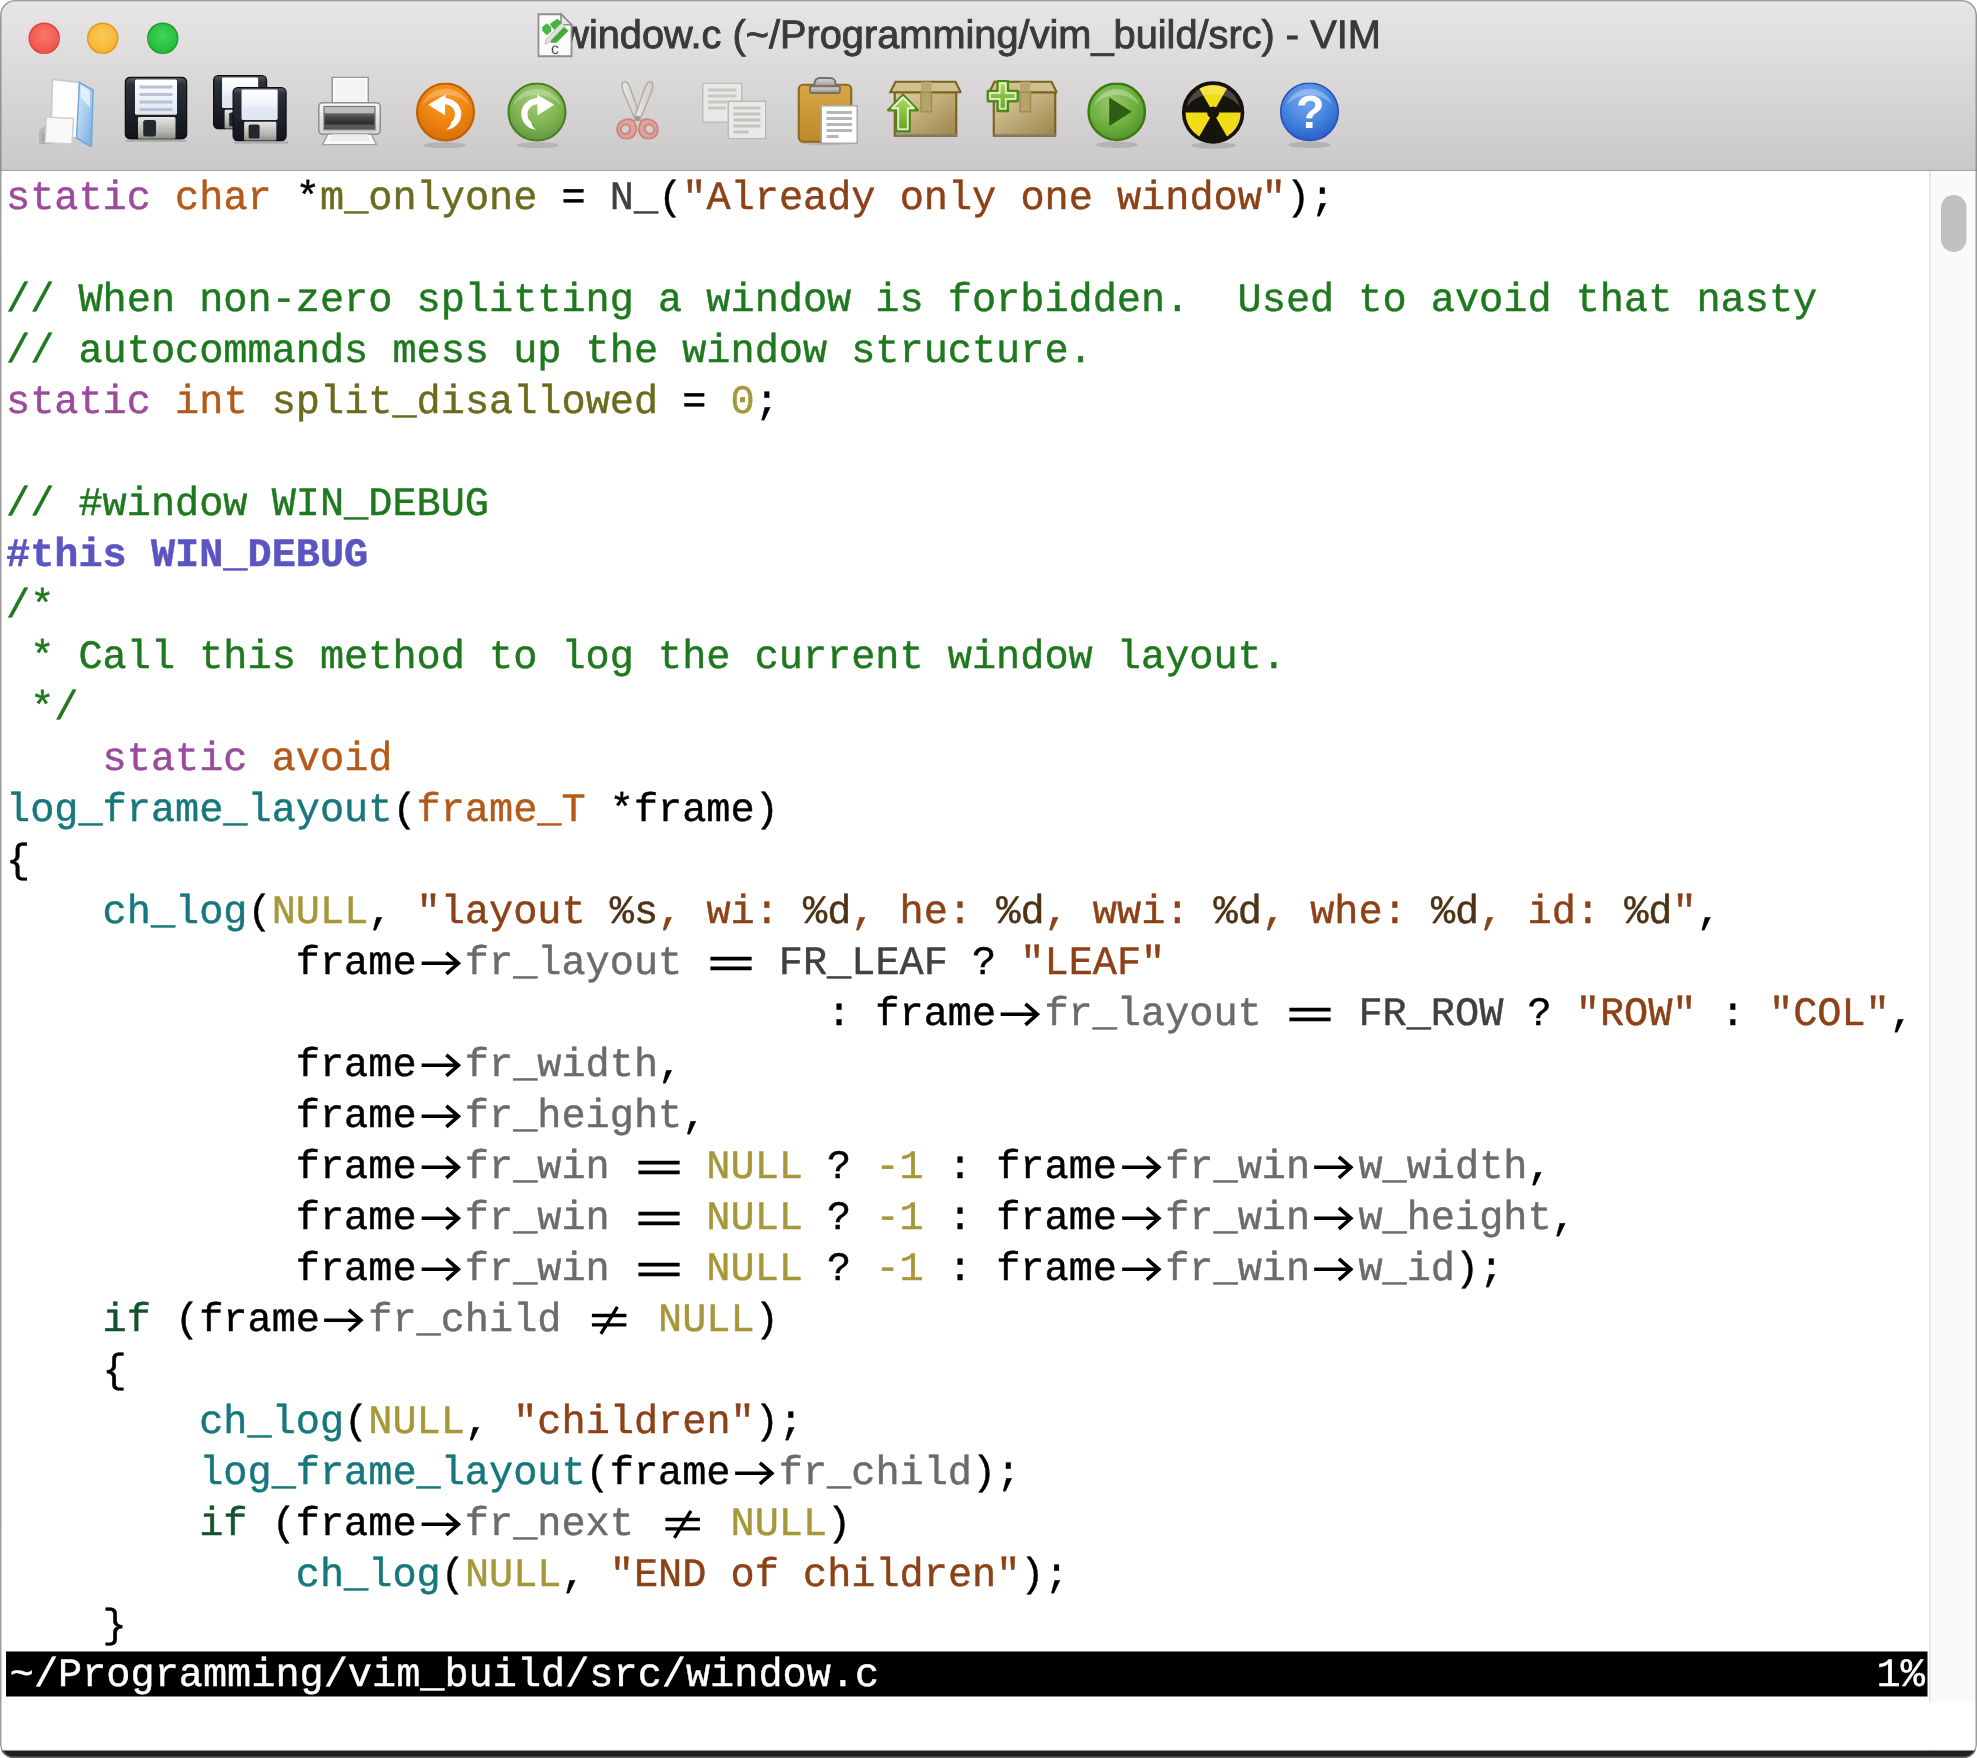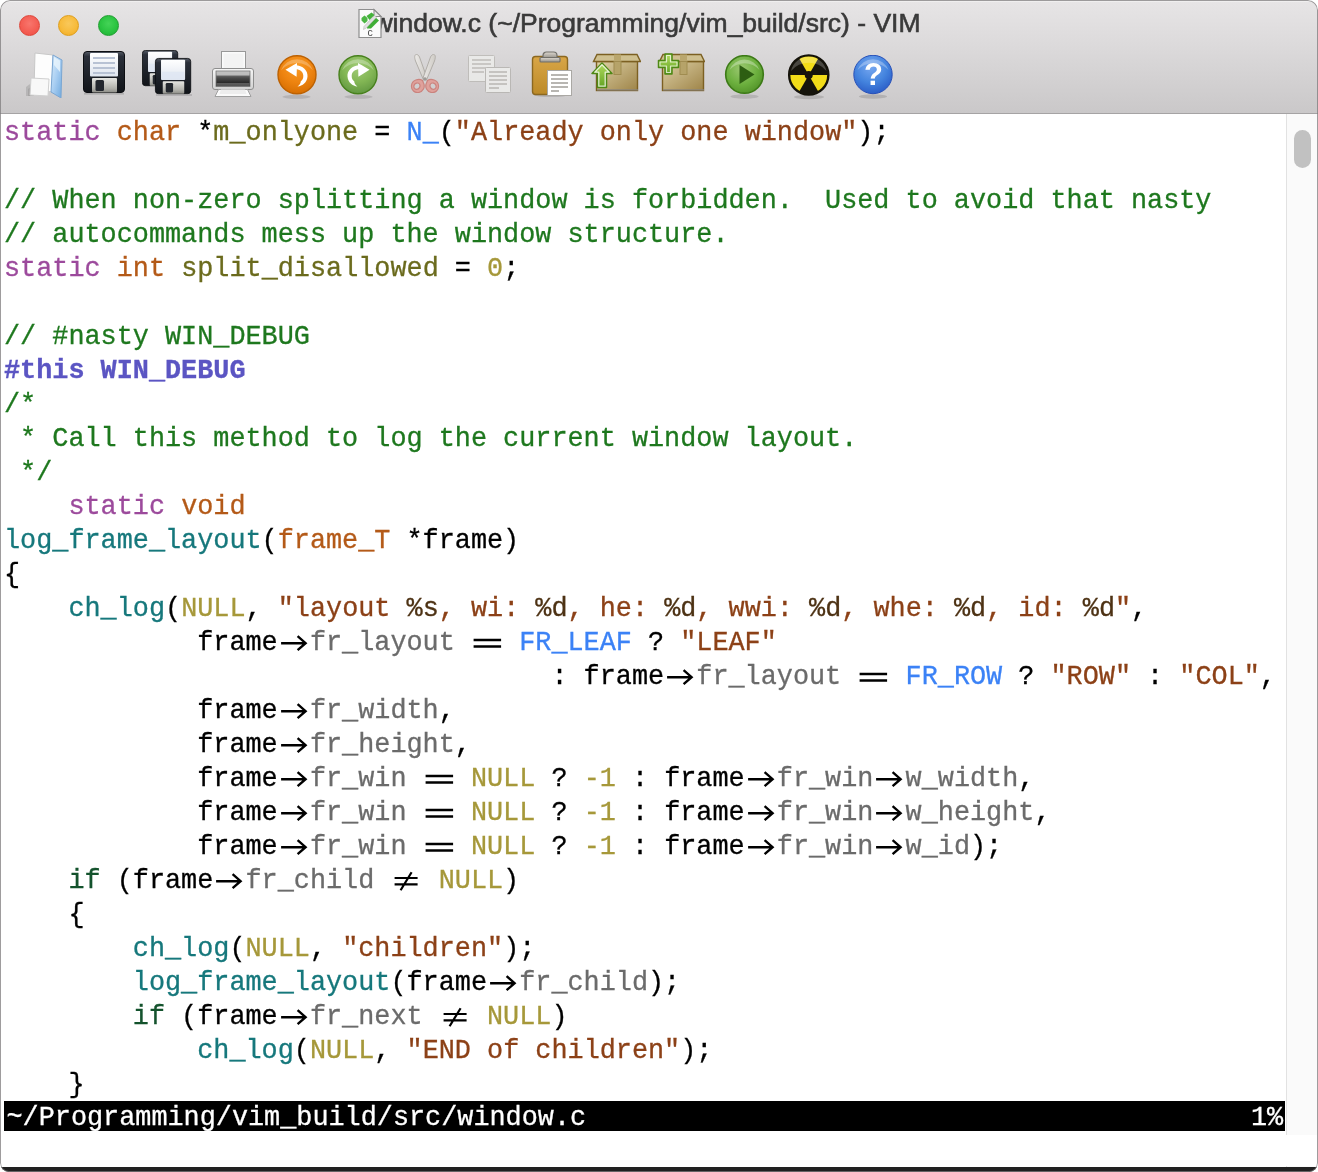--- a/index.html
+++ b/index.html
@@ -15,21 +15,21 @@
 #title{position:absolute;top:0;left:0;width:1194px;height:44px;line-height:46px;text-align:center;
   font-family:"Liberation Sans",sans-serif;font-weight:normal;-webkit-text-stroke:0.6px #383838;font-size:26.5px;color:#3a3a3a;letter-spacing:0;padding-left:22px;}
 #ticon{position:absolute;left:357px;top:9px;width:26px;height:32px;}
 #tbar{position:absolute;left:0;top:44px;width:1318px;height:69px;}
 .ic{position:absolute;top:0;}
 
 #codearea{position:absolute;left:1px;top:114px;width:1285px;height:987px;background:#fff;overflow:hidden;}
 pre.code{margin:0;padding:2px 0 0 3px;font-family:"Liberation Mono",monospace;font-size:26.83px;line-height:34px;color:#000;-webkit-text-stroke:0.3px;}
 .k{color:#9c4a9c}.t{color:#b45a18}.v{color:#6b6b1d}.c{color:#a6983a}
 .f{color:#16787c}.m{color:#1e781e}.s{color:#8c4117}.p{color:#5b55c3;font-weight:bold}
-.i{color:#14532d}.g{color:#6b6b6b}.o{color:#3b82f6}.d{color:#4d3214}
+.i{color:#14532d}.g{color:#6b6b6b}.o{color:#404040}.d{color:#4d3214}
 svg.lg{display:inline-block;vertical-align:-5px;}
 
 #sbar{position:absolute;left:1286px;top:114px;width:31px;height:1053px;background:#fafafa;border-left:1px solid #e2e2e2;box-sizing:border-box;}
 #thumb{position:absolute;left:7px;top:16px;width:17px;height:38px;border-radius:8.5px;background:#c1c1c1;}
 
 #sb{position:absolute;left:4px;top:1101px;width:1281px;height:30px;background:#000;color:#fff;
  font-family:"Liberation Mono",monospace;font-size:26.83px;line-height:34px;white-space:pre;-webkit-text-stroke:0.3px;}
 #sb .a{position:absolute;left:2.5px;top:0;}
 #sb .b{position:absolute;left:831px;top:0;}
 #sb .cc{position:absolute;left:1247px;top:0;}
@@ -317,26 +317,26 @@
 <text x="20.5" y="30" text-anchor="middle" font-family="Liberation Sans, sans-serif" font-weight="bold" font-size="31" fill="#ffffff">?</text>
 </svg>
     </div>
   <div id="codearea">
       <pre class="code"><span class="k">static</span> <span class="t">char</span> *<span class="v">m_onlyone</span> = <span class="o">N_</span>(<span class="s">"Already only one window"</span>);
 
 <span class="m">// When non-zero splitting a window is forbidden.  Used to avoid that nasty</span>
 <span class="m">// autocommands mess up the window structure.</span>
 <span class="k">static</span> <span class="t">int</span> <span class="v">split_disallowed</span> = <span class="c">0</span>;
 
-<span class="m">// #nasty WIN_DEBUG</span>
+<span class="m">// #window WIN_DEBUG</span>
 <span class="p">#this WIN_DEBUG</span>
 <span class="m">/*</span>
 <span class="m"> * Call this method to log the current window layout.</span>
 <span class="m"> */</span>
-    <span class="k">static</span> <span class="t">void</span>
+    <span class="k">static</span> <span class="t">avoid</span>
 <span class="f">log_frame_layout</span>(<span class="t">frame_T</span> *frame)
 {
     <span class="f">ch_log</span>(<span class="c">NULL</span>, <span class="s">"layout <span class="d">%s</span>, wi: <span class="d">%d</span>, he: <span class="d">%d</span>, wwi: <span class="d">%d</span>, whe: <span class="d">%d</span>, id: <span class="d">%d</span>"</span>,
             frame<svg class="lg" style="width:32.2px" height="24" viewBox="0 0 32 24">
           <path d="M3 12.2h24.5M19.5 5.2 27.5 12.2l-8 7" fill="none" stroke="#000" stroke-width="2.4"></path>
         </svg><span class="g">fr_layout</span> <svg class="lg" style="width:32.2px" height="24" viewBox="0 0 32 24">
           <path d="M2.5 9h27.5M2.5 15.5h27.5" fill="none" stroke="#000" stroke-width="2.5"></path>
         </svg> <span class="o">FR_LEAF</span> ? <span class="s">"LEAF"</span>
                                   : frame<svg class="lg" style="width:32.2px" height="24" viewBox="0 0 32 24">
           <path d="M3 12.2h24.5M19.5 5.2 27.5 12.2l-8 7" fill="none" stroke="#000" stroke-width="2.4"></path>

